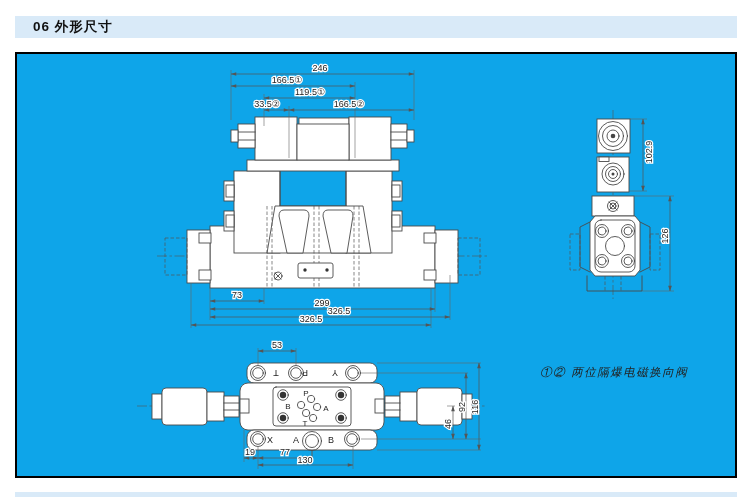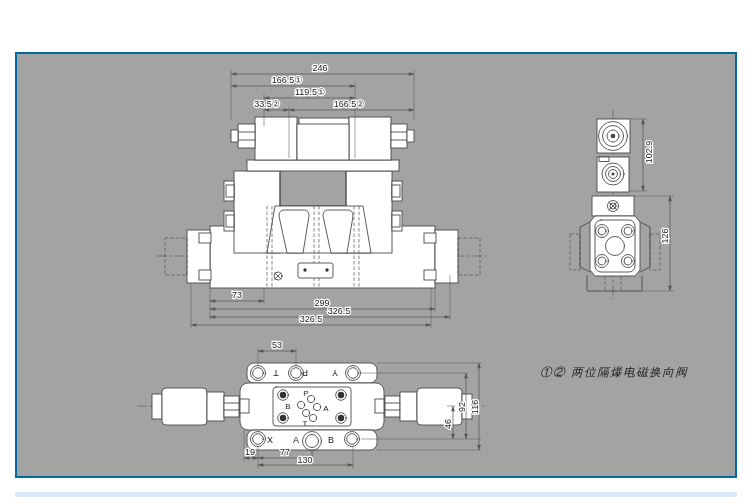--- a/index.html
+++ b/index.html
@@ -2,41 +2,47 @@
 <html><head>
 <meta charset="utf-8">
 <style>
   html,body{margin:0;padding:0;background:#ffffff;width:754px;height:497px;overflow:hidden;
             font-family:"Liberation Sans",sans-serif;position:relative;}
   .page{position:absolute;left:0;top:0;width:754px;height:497px;background:#fff;}
   .header-bar{position:absolute;left:15px;top:16px;width:722px;height:22px;background:#d9eaf8;}
   .header-text{position:absolute;left:18px;top:0;height:22px;line-height:22px;
                font-size:13.5px;font-weight:bold;color:#111;letter-spacing:1px;}
   .drawing-panel{position:absolute;left:15px;top:52px;width:718px;height:422px;
-                 border:2px solid #0369a1;background:#a3a3a3;}
+                 border:2px solid #000000;background:#0ea5e9;}
   .bottom-accent{position:absolute;left:15px;top:492px;width:722px;height:6px;background:#d9eaf8;}
 
   
   .ln{stroke:#4a4a4a;stroke-width:0.9;fill:none;stroke-linecap:square;}
   .wfill{fill:#ffffff;stroke:#4a4a4a;stroke-width:0.9;}
   .dim{stroke:#555;stroke-width:0.7;fill:none;}
   .ext{stroke:#666;stroke-width:0.6;fill:none;}
   .cl{stroke:#555;stroke-width:0.6;fill:none;stroke-dasharray:10 2.5 2.5 2.5;}
   .hid{stroke:#555;stroke-width:0.7;fill:none;stroke-dasharray:3.5 2;}
   .dtxt{font-family:"Liberation Sans",sans-serif;font-size:9px;fill:#222;text-anchor:middle;
         paint-order:stroke;stroke:#fefefe;stroke-width:2.5px;}
   .ptxt{font-family:"Liberation Sans",sans-serif;font-size:9px;fill:#222;text-anchor:middle;}
   .ctxt{font-family:"Liberation Sans",sans-serif;font-size:8px;fill:#222;text-anchor:middle;}
   .note{font-family:"DejaVu Serif",serif;font-style:italic;font-size:11.5px;fill:#222;letter-spacing:1.5px;}
 </style>
 </head>
 <body>
 
 <div class="page">
 
+  <div class="header-bar">
+    <div class="header-text">
+      <span>06</span>
+      <span>外形尺寸</span>
+    </div>
+  </div>
 
   <div class="drawing-panel">
     <svg width="718" height="421" viewBox="0 0 718 421">
       <defs>
         <marker id="ar" viewBox="0 0 10 8" refX="9.3" refY="4" markerWidth="8.5" markerHeight="7" orient="auto-start-reverse">
           <path d="M0.5,0.9 L9.5,4 L0.5,7.1 Z" fill="#555"></path>
         </marker>
         <pattern id="hat" width="3" height="3" patternUnits="userSpaceOnUse" patternTransform="rotate(45)">
           <line x1="0" y1="0" x2="0" y2="3" stroke="#777" stroke-width="1"></line>
         </pattern>

